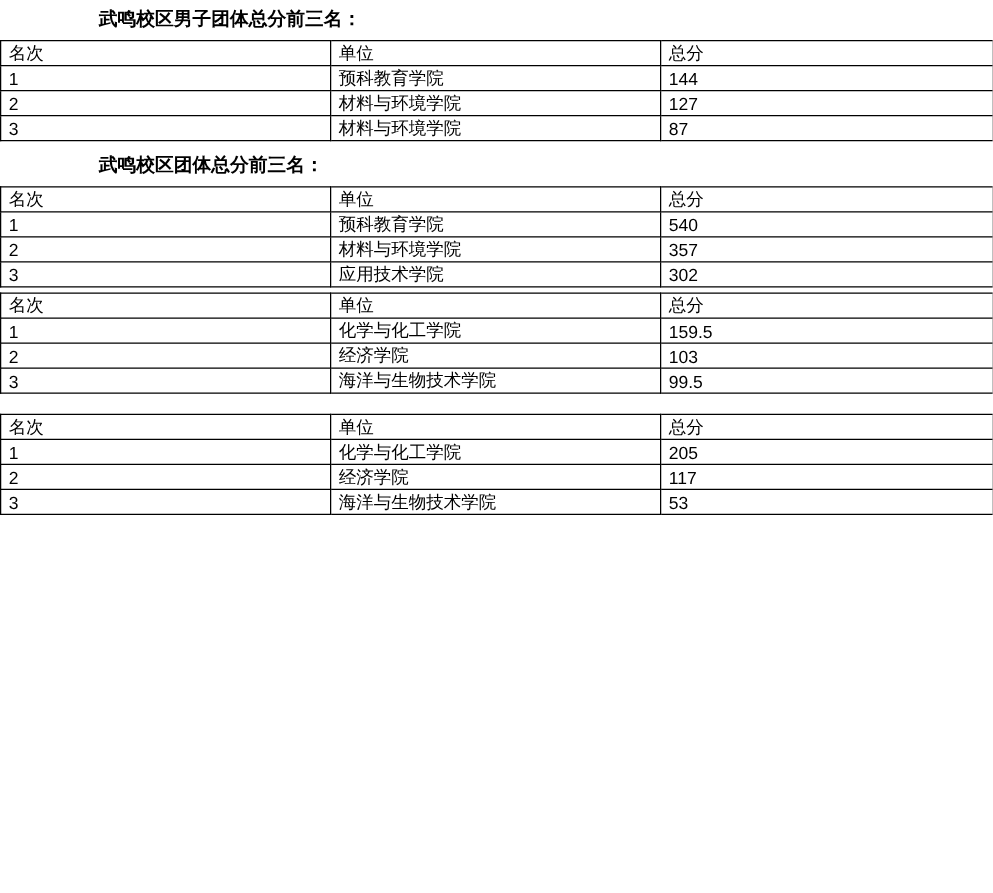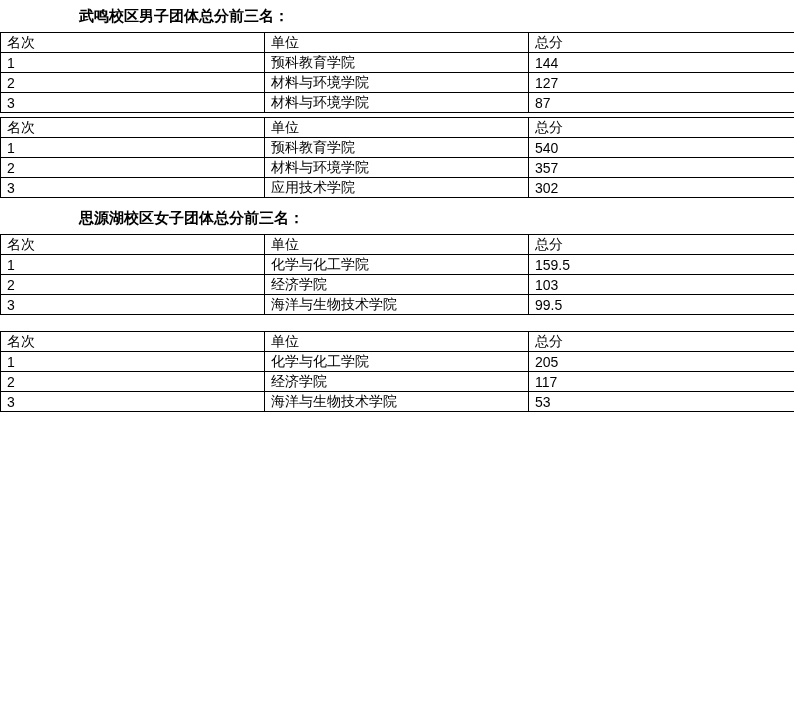--- a/index.html
+++ b/index.html
@@ -91,20 +91,21 @@
           <td>材料与环境学院</td>
           <td>87</td>
         </tr>
       </tbody>
     </table>
   </div>
 
   <div class="spacer-sm"></div>
 
   <div class="section">
+    <div class="section-title">武鸣校区团体总分前三名：</div>
     <table class="result-table">
       <colgroup>
           <col class="c-rank">
           <col class="c-unit">
           <col class="c-score">
         </colgroup>
       <thead>
         <tr>
           <th>名次</th>
           <th>单位</th>
@@ -127,21 +128,20 @@
           <td>应用技术学院</td>
           <td>302</td>
         </tr>
       </tbody>
     </table>
   </div>
 
   <div class="spacer-sm"></div>
 
   <div class="section">
-    <div class="section-title">思源湖校区女子团体总分前三名：</div>
     <table class="result-table">
       <colgroup>
           <col class="c-rank">
           <col class="c-unit">
           <col class="c-score">
         </colgroup>
       <thead>
         <tr>
           <th>名次</th>
           <th>单位</th>

